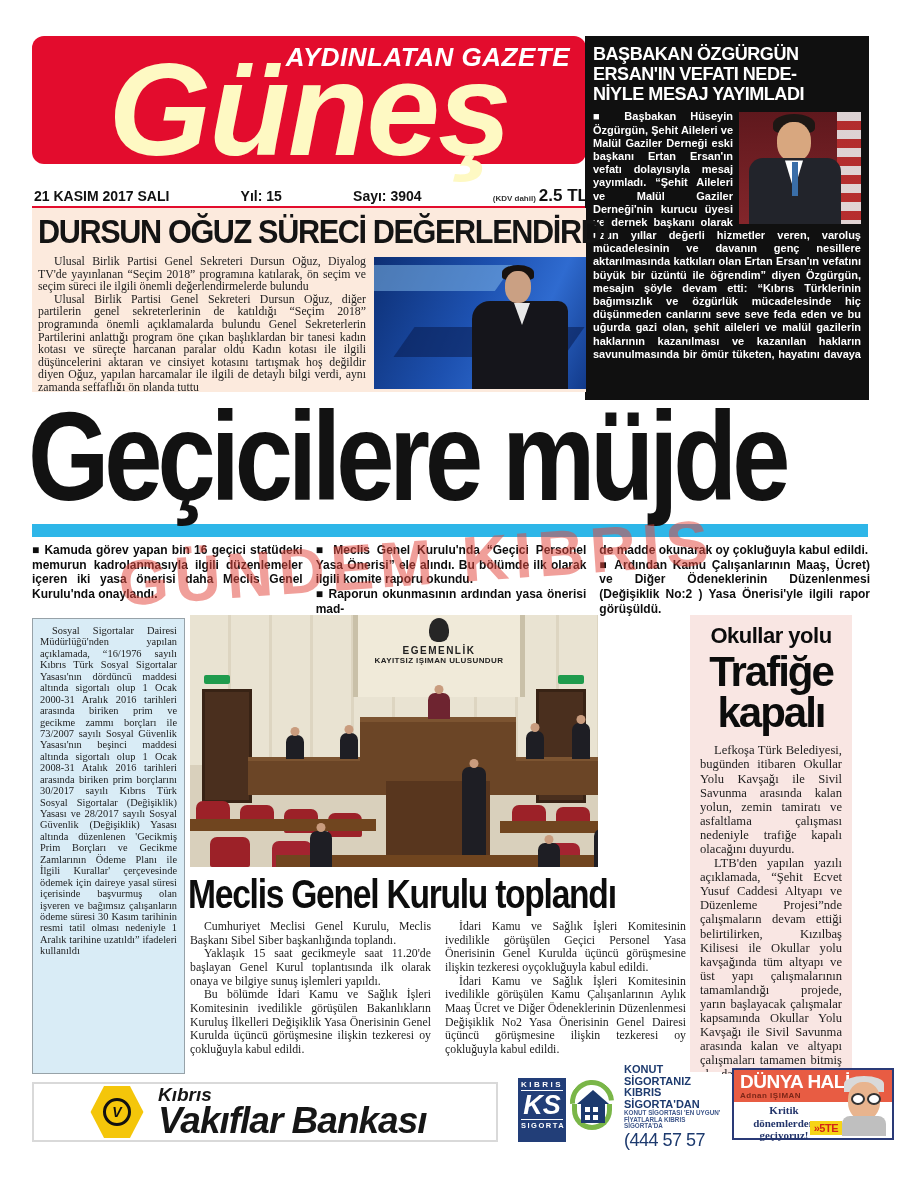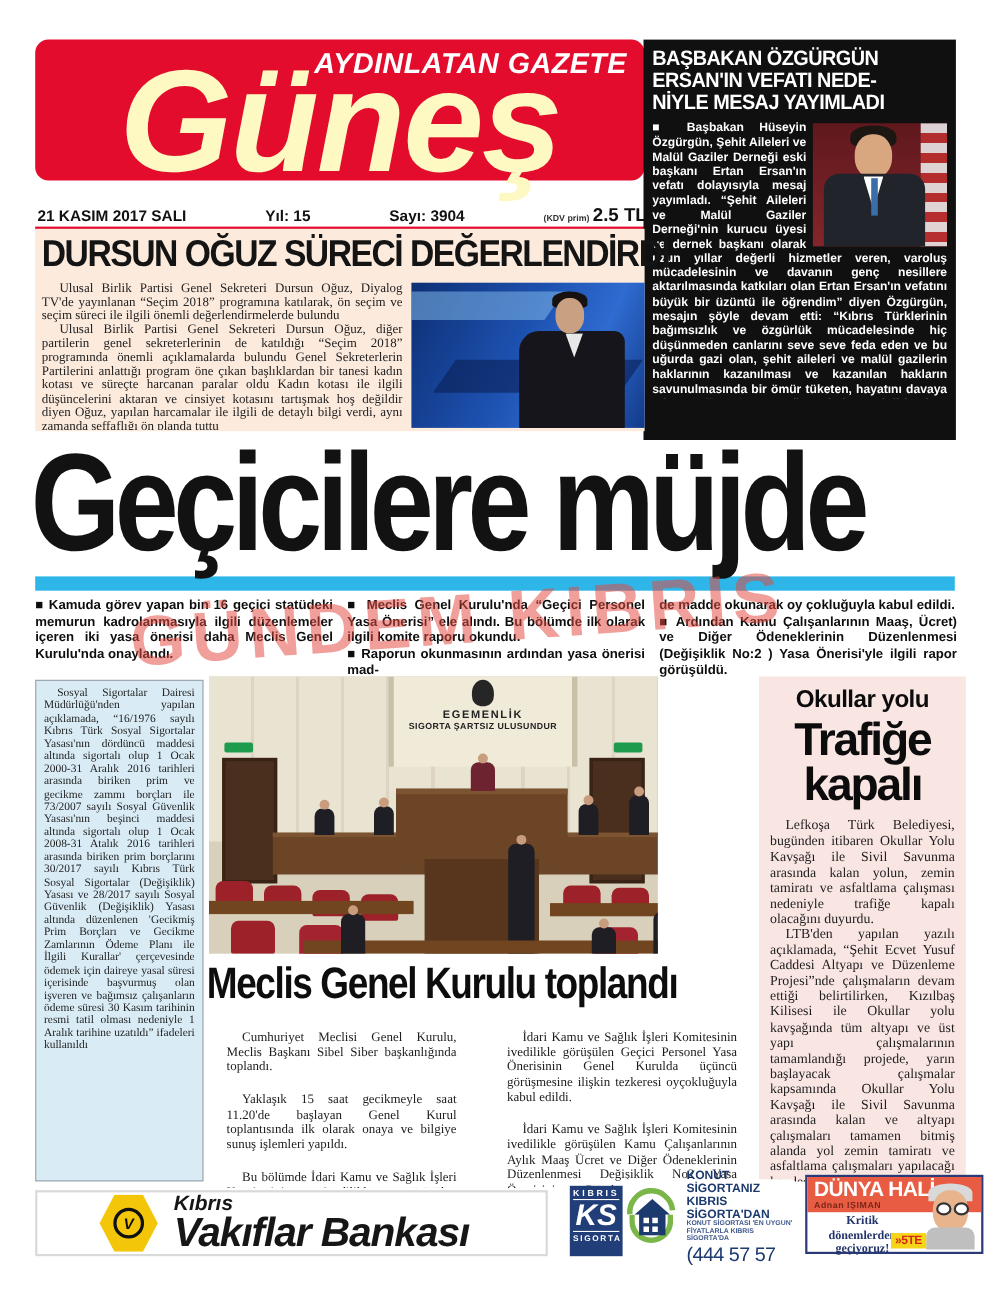--- a/index.html
+++ b/index.html
@@ -106,24 +106,24 @@
                      width:9px;height:9px;border-radius:50%;background:#c99c7e;}
   .ph-president{background:#6e2430 !important;}
 
   
   .meclis-h{position:absolute;left:188px;top:872px;width:498px;}
   .meclis-h span{display:inline-block;font-size:40px;font-weight:900;letter-spacing:-1.5px;
                  white-space:nowrap;transform:scaleX(.84);transform-origin:0 50%;color:#0d0d0d;}
   .meclis-cols{position:absolute;left:190px;top:920px;width:496px;height:160px;display:flex;gap:14px;overflow:hidden;}
   .meclis-cols .mcol{width:241px;font-family:"Liberation Serif",serif;font-size:11.8px;line-height:1.16;
                      text-align:justify;color:#1c1c1c;}
-  .meclis-cols p{margin:16px;text-indent:14px;}
-
-  
-  .rightbox{position:absolute;left:690px;top:615px;width:188px;height:459px;background:#f9e6e3;
+  .meclis-cols p{margin:0;text-indent:14px;}
+
+  
+  .rightbox{position:absolute;left:690px;top:615px;width:162px;height:459px;background:#f9e6e3;
             box-sizing:border-box;padding:6px 10px;overflow:hidden;}
   .rightbox .kicker{text-align:center;font-size:22px;font-weight:900;letter-spacing:-.5px;color:#0c0c0c;margin:2px 0 0;}
   .rightbox h3{margin:2px 0 10px;text-align:center;font-size:42px;line-height:.98;font-weight:900;
                letter-spacing:-2px;color:#0c0c0c;}
   .rightbox .body{font-family:"Liberation Serif",serif;font-size:12.6px;line-height:1.12;
                   text-align:justify;color:#1d1d1d;}
   .rightbox .body p{margin:0;text-indent:14px;}
 
   
   .vakif{position:absolute;left:32px;top:1082px;width:466px;height:60px;background:#fff;
@@ -187,21 +187,21 @@
 
   <div class="masthead">
     <div class="tagline">AYDINLATAN GAZETE</div>
     <div class="brand">Güneş</div>
   </div>
   <div class="datebar">
     <span>21 KASIM 2017 SALI</span>
     <span>Yıl: 15</span>
     <span>Sayı: 3904</span>
     <span class="pricewrap">
-      <span class="kdv">(KDV prim)</span>
+      <span class="kdv">(KDV dahil)</span>
       <span class="price">2.5 TL</span>
     </span>
   </div>
 
   <div class="pmbox">
     <h2>
         <span>BAŞBAKAN ÖZGÜRGÜN</span>
         <span>ERSAN'IN VEFATI NEDE-</span>
         <span>NİYLE MESAJ YAYIMLADI</span>
       </h2>
@@ -258,21 +258,21 @@
 
   <div class="leftbox">
     <div class="body">Sosyal Sigortalar Dairesi Müdürlüğü'nden yapılan açıklamada, “16/1976 sayılı Kıbrıs Türk Sosyal Sigortalar Yasası'nın dördüncü maddesi altında sigortalı olup 1 Ocak 2000-31 Aralık 2016 tarihleri arasında biriken prim ve gecikme zammı borçları ile 73/2007 sayılı Sosyal Güvenlik Yasası'nın beşinci maddesi altında sigortalı olup 1 Ocak 2008-31 Atalık 2016 tarihleri arasında biriken prim borçlarını 30/2017 sayılı Kıbrıs Türk Sosyal Sigortalar (Değişiklik) Yasası ve 28/2017 sayılı Sosyal Güvenlik (Değişiklik) Yasası altında düzenlenen 'Gecikmiş Prim Borçları ve Gecikme Zamlarının Ödeme Planı ile İlgili Kurallar' çerçevesinde ödemek için daireye yasal süresi içerisinde başvurmuş olan işveren ve bağımsız çalışanların ödeme süresi 30 Kasım tarihinin resmi tatil olması nedeniyle 1 Aralık tarihine uzatıldı” ifadeleri kullanıldı</div>
   </div>
 
   <div class="photo">
     <div class="ph-wall"></div>
     <div class="ph-plaque">
       <div class="ph-bust"></div>
       <div class="ph-l1">EGEMENLİK</div>
-      <div class="ph-l2">SIGORTA ŞARTSIZ ULUSUNDUR</div>
+      <div class="ph-l2">KAYITSIZ IŞIMAN ULUSUNDUR</div>
     </div>
     <div class="ph-exit" style="left:14px;"></div>
     <div class="ph-exit" style="right:14px;"></div>
     <div class="ph-door" style="left:12px;"></div>
     <div class="ph-door" style="right:12px;"></div>
     <div class="ph-backdesk"></div>
     <div class="ph-rostrum"></div>
     <div class="ph-tribune"></div>
     <div class="ph-person ph-president" style="left:238px;top:78px;width:22px;height:26px;"></div>
     <div class="ph-person" style="left:96px;top:120px;width:18px;height:24px;"></div>
@@ -296,21 +296,21 @@
     <span>Meclis Genel Kurulu toplandı</span>
   </div>
   <div class="meclis-cols">
     <div class="mcol">
       <p>Cumhuriyet Meclisi Genel Kurulu, Meclis Başkanı Sibel Siber başkanlığında toplandı.</p>
       <p>Yaklaşık 15 saat gecikmeyle saat 11.20'de başlayan Genel Kurul toplantısında ilk olarak onaya ve bilgiye sunuş işlemleri yapıldı.</p>
       <p>Bu bölümde İdari Kamu ve Sağlık İşleri Komitesinin ivedilikle görüşülen Bakanlıkların Kuruluş İlkelleri Değişiklik Yasa Önerisinin Genel Kurulda üçüncü görüşmesine ilişkin tezkeresi oy çokluğuyla kabul edildi.</p>
     </div>
     <div class="mcol">
       <p>İdari Kamu ve Sağlık İşleri Komitesinin ivedilikle görüşülen Geçici Personel Yasa Önerisinin Genel Kurulda üçüncü görüşmesine ilişkin tezkeresi oyçokluğuyla kabul edildi.</p>
-      <p>İdari Kamu ve Sağlık İşleri Komitesinin ivedilikle görüşülen Kamu Çalışanlarının Aylık Maaş Ücret ve Diğer Ödeneklerinin Düzenlenmesi Değişiklik No2 Yasa Önerisinin Genel Kurulda üçüncü görüşmesine ilişkin tezkeresi oy çokluğuyla kabul edildi.</p>
+      <p>İdari Kamu ve Sağlık İşleri Komitesinin ivedilikle görüşülen Kamu Çalışanlarının Aylık Maaş Ücret ve Diğer Ödeneklerinin Düzenlenmesi Değişiklik No2 Yasa Önerisinin Genel Dairesi üçüncü görüşmesine ilişkin tezkeresi oy çokluğuyla kabul edildi.</p>
     </div>
   </div>
 
   <div class="rightbox">
     <div class="kicker">Okullar yolu</div>
     <h3>Trafiğe kapalı</h3>
     <div class="body">
       <p>Lefkoşa Türk Belediyesi, bugünden itibaren Okullar Yolu Kavşağı ile Sivil Savunma arasında kalan yolun, zemin tamiratı ve asfaltlama çalışması nedeniyle trafiğe kapalı olacağını duyurdu.</p>
       <p>LTB'den yapılan yazılı açıklamada, “Şehit Ecvet Yusuf Caddesi Altyapı ve Düzenleme Projesi”nde çalışmaların devam ettiği belirtilirken, Kızılbaş Kilisesi ile Okullar yolu kavşağında tüm altyapı ve üst yapı çalışmalarının tamamlandığı projede, yarın başlayacak çalışmalar kapsamında Okullar Yolu Kavşağı ile Sivil Savunma arasında kalan ve altyapı çalışmaları tamamen bitmiş alanda yol zemin tamiratı ve asfaltlama çalışmaları yapılacağı kaydedildi</p>
     </div>

